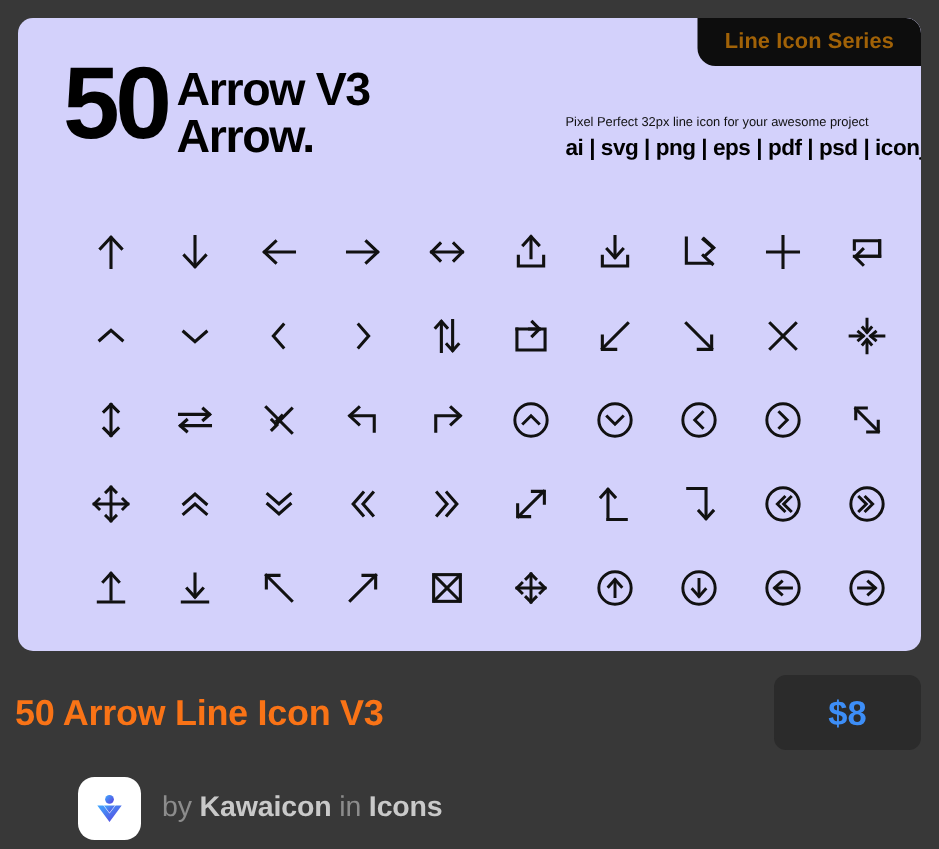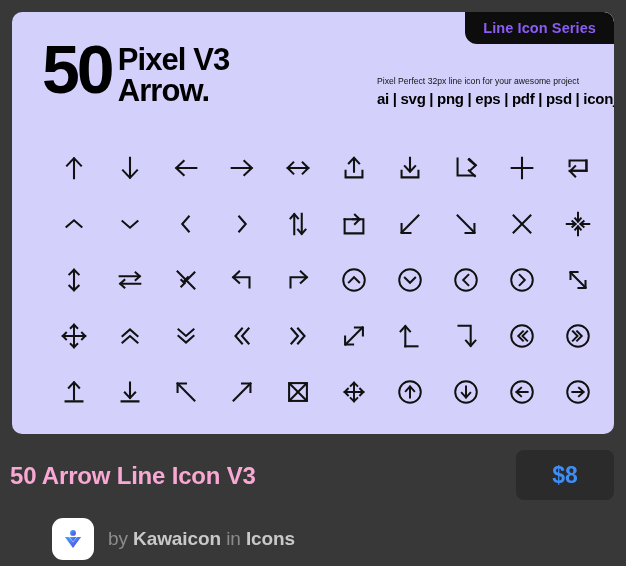--- a/index.html
+++ b/index.html
@@ -21,21 +21,21 @@
     overflow: hidden;
   }
 
   
   .series-badge {
     position: absolute;
     right: 0; top: 0;
     height: 32px;
     padding: 0 18px;
     background: #0d0d0d;
-    color: #8b5cf6;
+    color: #a16207;
     font-size: 14.5px;
     font-weight: 700;
     letter-spacing: .1px;
     display: flex; align-items: center; justify-content: center;
     border-radius: 0 10px 0 12px;
   }
 
   
   .headline {
     position: absolute;
@@ -103,21 +103,21 @@
   .icon-cell svg * { stroke: #111; }
 
   
   .footer { position: absolute; left: 0; top: 434px; width: 626px; height: 132px; }
 
   .product-title {
     position: absolute;
     left: 10px; top: 28px;
     font-size: 24px;
     font-weight: 700;
-    color: #f9a8d4;
+    color: #f97316;
     letter-spacing: -0.2px;
   }
 
   .price-badge {
     position: absolute;
     right: 12px; top: 16px;
     width: 98px; height: 50px;
     background: #2b2b2b;
     border-radius: 8px;
     display: flex; align-items: center; justify-content: center;
@@ -157,21 +157,21 @@
 
   <div class="preview-card">
 
     <div class="series-badge">
       <span>Line Icon Series</span>
     </div>
 
     <div class="headline">
       <div class="big-number">50</div>
       <div class="headline-words">
-        <div class="l1">Pixel V3</div>
+        <div class="l1">Arrow V3</div>
         <div class="l2">Arrow.</div>
       </div>
     </div>
 
     <div class="meta">
       <div class="tagline">Pixel Perfect 32px line icon for your awesome project</div>
       <div class="formats">ai | svg | png | eps | pdf | psd | iconjar</div>
     </div>
 
     <div class="icon-grid">

